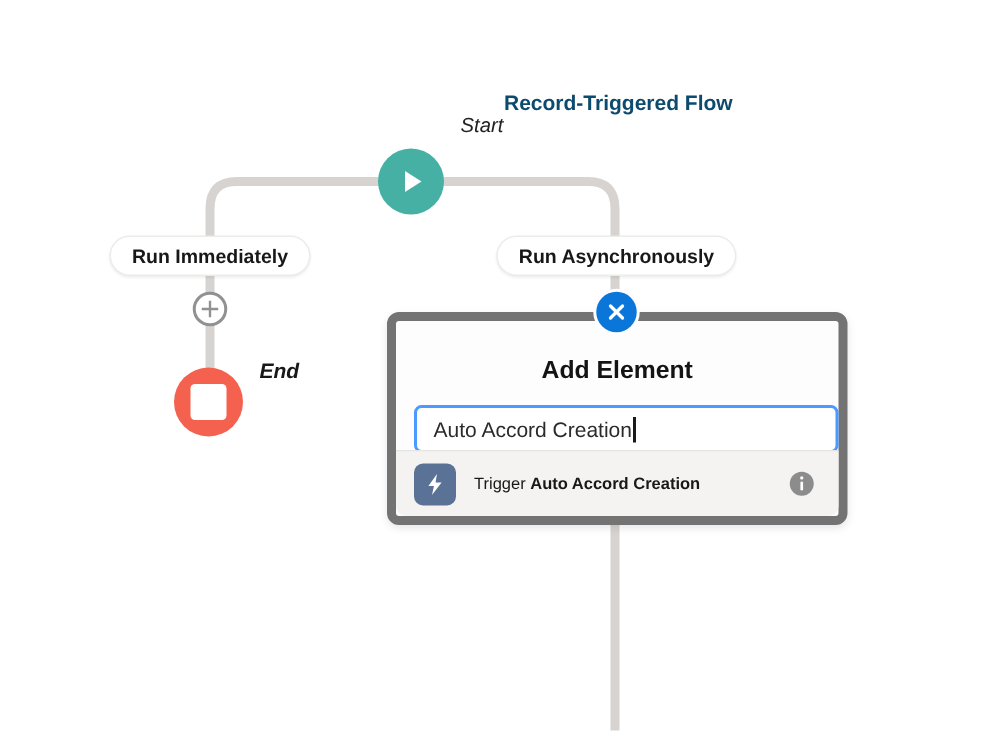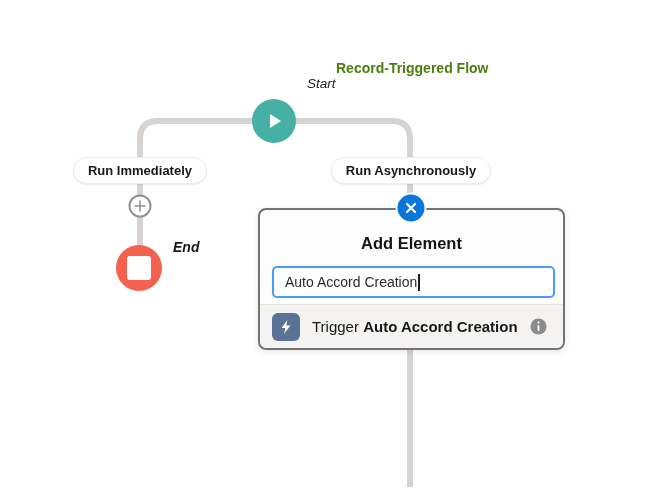--- a/index.html
+++ b/index.html
@@ -7,21 +7,21 @@
   .canvas{position:relative;width:670px;height:492px;background:#ffffff;overflow:hidden;}
 
   svg.connectors{position:absolute;left:0;top:0;z-index:1;pointer-events:none;}
   svg.connectors path{stroke:#d6d3d1;stroke-width:6;fill:none;}
 
   
   .start-node{position:absolute;left:274px;top:121px;transform:translate(-50%,-50%);
     width:44px;height:44px;border-radius:50%;background:#45b0a3;z-index:2;cursor:pointer;
     display:flex;align-items:center;justify-content:center;}
   .start-label{position:absolute;left:307px;top:60px;z-index:2;}
-  .start-label .t{font-size:14px;font-weight:bold;color:#4d7c0f;line-height:16px;padding-left:29px;}
+  .start-label .t{font-size:14px;font-weight:bold;color:#0c4a6e;line-height:16px;padding-left:29px;}
   .start-label .s{font-size:13.5px;color:#222;line-height:16px;font-style:italic;}
 
   
   .pill{position:absolute;transform:translateX(-50%);z-index:2;background:#ffffff;
     border:1px solid #ececea;border-radius:14px;box-shadow:0 1px 2px rgba(0,0,0,.08);
     font-size:13px;font-weight:bold;color:#181818;padding:5px 14px;white-space:nowrap;cursor:default;}
   .pill-left{left:140px;top:157px;}
   .pill-right{left:411px;top:157px;}
 
   
@@ -31,33 +31,33 @@
 
   
   .end-node{position:absolute;left:139px;top:268px;transform:translate(-50%,-50%);
     width:46px;height:46px;border-radius:50%;background:#f4614e;z-index:2;cursor:pointer;
     display:flex;align-items:center;justify-content:center;}
   .end-node .sq{width:24px;height:24px;background:#ffffff;border-radius:3px;}
   .end-label{position:absolute;left:173px;top:239px;font-size:14px;font-weight:bold;color:#181818;z-index:2;font-style:italic;}
 
   
   .popup{position:absolute;left:258px;top:208px;width:307px;height:142px;z-index:3;
-    background:#fdfdfd;border:2px solid #737373;border-radius:8px;
+    background:#fdfdfd;border:6px solid #737373;border-radius:8px;
     box-shadow:0 2px 6px rgba(0,0,0,.10);box-sizing:border-box;}
   .popup-title{margin-top:24px;text-align:center;font-size:16.5px;font-weight:bold;color:#141414;}
   .search-input{position:absolute;left:12px;top:56px;width:283px;height:32px;box-sizing:border-box;
     background:#ffffff;border:2px solid #4c9aff;border-radius:5px;display:flex;align-items:center;
     padding-left:11px;font-size:14px;color:#2b2b2b;cursor:text;}
   .caret{display:inline-block;width:1.5px;height:17px;background:#1a1a1a;margin-left:1px;}
   .result-row{position:absolute;left:0;bottom:0;width:100%;height:44px;box-sizing:border-box;
     background:#f4f3f1;border-top:1px solid #e6e4e1;border-radius:0 0 7px 7px;
     display:flex;align-items:center;cursor:pointer;}
   .trigger-icon{width:28px;height:28px;border-radius:6px;background:#5a7296;margin-left:12px;
     display:flex;align-items:center;justify-content:center;flex:none;}
-  .result-text{margin-left:12px;font-size:15px;color:#181818;white-space:nowrap;}
+  .result-text{margin-left:12px;font-size:11px;color:#181818;white-space:nowrap;}
   .result-text b{font-weight:bold;}
   .info-btn{margin-left:auto;margin-right:16px;flex:none;width:17px;height:17px;cursor:pointer;}
 
   
   .close-btn{position:absolute;left:411px;top:208px;transform:translate(-50%,-50%);
     width:27px;height:27px;border-radius:50%;background:#0b76d9;z-index:4;cursor:pointer;
     display:flex;align-items:center;justify-content:center;box-shadow:0 0 0 2px #fdfdfd;}
 </style>
 </head>
 <body>

